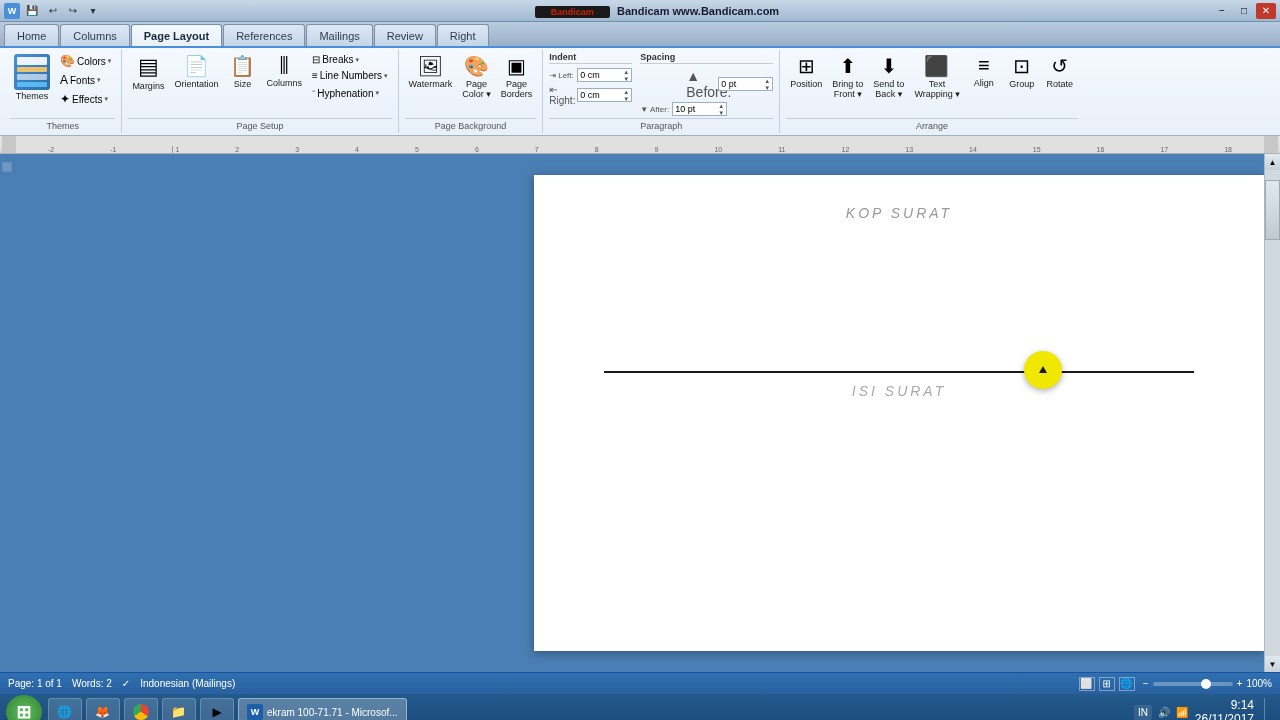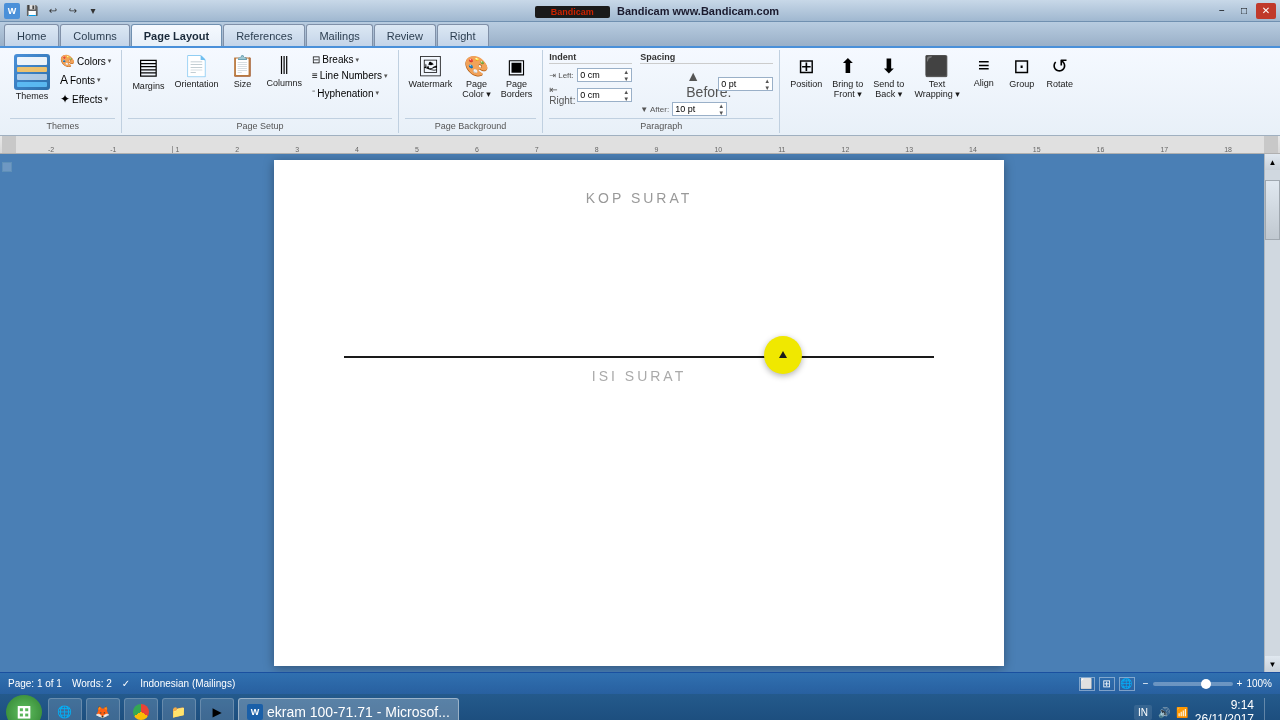--- a/index.html
+++ b/index.html
@@ -68,21 +68,21 @@
     .zoom-control { display: flex; align-items: center; gap: 4px; }
     .zoom-slider { width: 80px; height: 4px; background: rgba(255,255,255,0.3); border-radius: 2px; position: relative; cursor: pointer; }
     .zoom-thumb { width: 10px; height: 10px; background: white; border-radius: 50%; position: absolute; top: -3px; left: 60%; cursor: pointer; }
 
     
     .taskbar { height: 36px; background: linear-gradient(to bottom, #245a8c, #1a4a7a); display: flex; align-items: center; gap: 4px; padding: 0 4px; }
     .taskbar-start { width: 36px; height: 34px; background: radial-gradient(circle, #60c060, #308030); border-radius: 50%; display: flex; align-items: center; justify-content: center; margin: 0 2px; cursor: pointer; }
     .taskbar-app { display: flex; align-items: center; gap: 4px; padding: 3px 8px; background: rgba(255,255,255,0.15); border-radius: 3px; cursor: pointer; border: 1px solid rgba(255,255,255,0.2); height: 28px; }
     .taskbar-app.active { background: rgba(255,255,255,0.25); border-color: rgba(255,255,255,0.4); }
     .taskbar-app-icon { width: 16px; height: 16px; display: flex; align-items: center; justify-content: center; font-size: 12px; }
-    .taskbar-app-label { font-size: 14px; color: white; }
+    .taskbar-app-label { font-size: 10px; color: white; }
     .taskbar-spacer { flex: 1; }
     .sys-tray { display: flex; align-items: center; gap: 6px; color: white; font-size: 10px; padding: 0 6px; }
     .clock { color: white; font-size: 12px; text-align: right; }
 
     
     .word-icon { width: 16px; height: 16px; background: #1a5fa8; color: white; font-size: 9px; font-weight: bold; display: flex; align-items: center; justify-content: center; border-radius: 2px; }
   </style>
 </head>
 <body>
 
@@ -292,20 +292,21 @@
         </div>
         <div class="rb-large">
           <div style="font-size:20px;">⊡</div>
           <div class="label">Group</div>
         </div>
         <div class="rb-large">
           <div style="font-size:20px;">↺</div>
           <div class="label">Rotate</div>
         </div>
       </div>
+      <div class="ribbon-group-label">Arrange</div>
     </div>
   </div>
 </div>
 
 <div class="ruler">
   <div style="width:14px;height:100%;background:#c8c8c8;"></div>
   <div style="flex:1;height:100%;background:#e0e0e0;display:flex;align-items:flex-end;position:relative;">
     <div style="position:absolute;bottom:0;left:0;right:0;display:flex;justify-content:space-around;font-size:7px;color:#666;padding:0 4px;">
       <span>-2</span>
         <span>-1</span>
@@ -331,21 +332,21 @@
   </div>
   <div style="width:14px;height:100%;background:#c8c8c8;"></div>
 </div>
 
 <div style="display:flex;height:calc(720px - 22px - 24px - 80px - 18px - 22px - 36px);background:#4a7fb5;">
 
   <div style="width:14px;background:#4a7fb5;display:flex;flex-direction:column;align-items:center;padding-top:8px;">
     <div style="width:10px;height:10px;border:1px solid #6090b8;background:rgba(255,255,255,0.2);cursor:pointer;"></div>
   </div>
 
-  <div style="flex:1;overflow:hidden;display:flex;justify-content:center;padding:6px 0;">
+  <div style="flex:1;overflow:hidden;display:flex;justify-content:flex-end;padding:21px 0;font-style:italic;">
     <div style="width:730px;background:white;box-shadow:0 2px 10px rgba(0,0,0,0.35);position:relative;padding:30px 70px 40px;">
 
       <div style="text-align:center;font-size:14px;color:#999;font-weight:300;letter-spacing:3px;margin-bottom:150px;">KOP SURAT</div>
 
       <div style="position:relative;">
         <hr style="border:none;border-top:2.5px solid #1a1a1a;margin:0;">
 
         <div style="position:absolute;top:-20px;left:420px;width:38px;height:38px;background:#f0e800;border-radius:50%;box-shadow:0 2px 6px rgba(0,0,0,0.3);display:flex;align-items:center;justify-content:center;z-index:10;">
           <div style="width:0;height:0;border-left:4px solid transparent;border-right:4px solid transparent;border-bottom:7px solid #1a1a1a;margin-top:-2px;"></div>
         </div>

